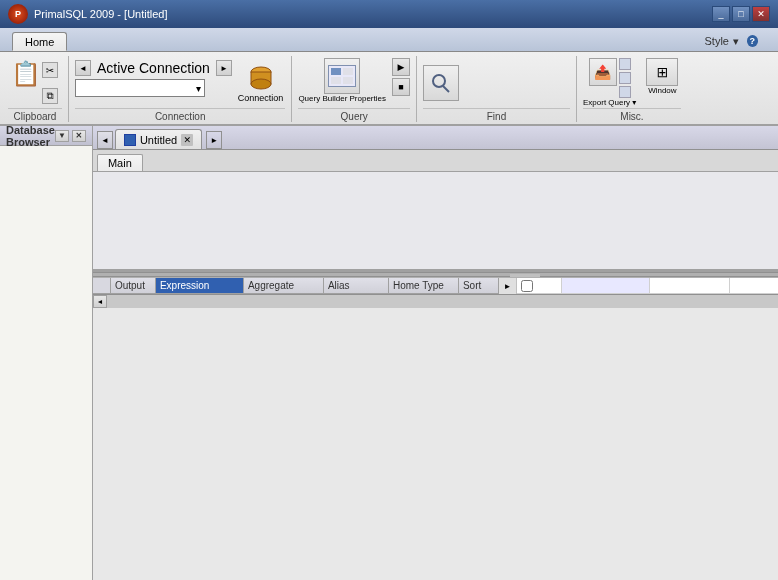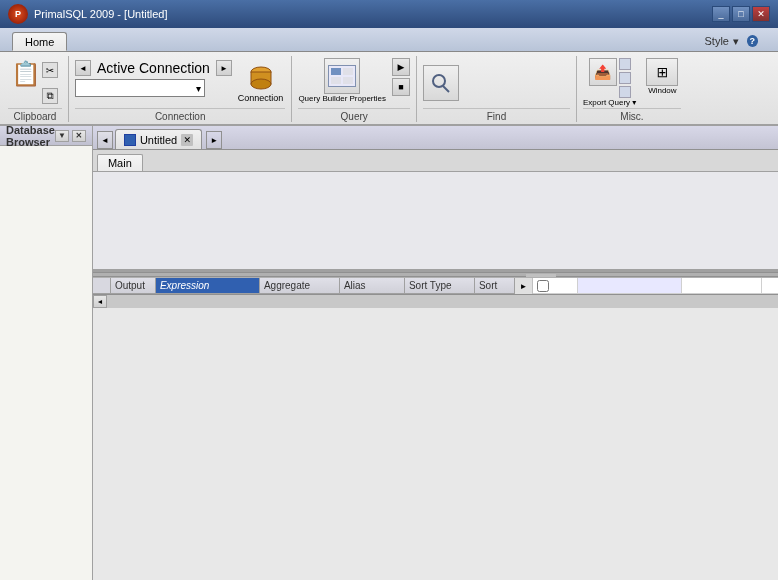--- a/index.html
+++ b/index.html
@@ -296,21 +296,21 @@
       border-top: 1px solid #b0b0b0;
     }
     .grid-col {
       border-right: 1px solid #a0a0a0;
       padding: 2px 4px;
       font-size: 10px;
       color: #333;
       display: flex; align-items: center;
     }
     .grid-col-output { width: 45px; }
-    .grid-col-expression { width: 104px; background: #3060b0; color: white; font-style: italic; }
+    .grid-col-expression { width: 88px; background: #3060b0; color: white; }
     .grid-col-aggregate { width: 80px; }
     .grid-col-alias { width: 65px; }
     .grid-col-sorttype { width: 70px; }
     .grid-col-sort { width: 40px; }
     .grid-cell {
       border-right: 1px solid #d0d0d0;
       padding: 1px 4px;
       font-size: 10px;
       display: flex; align-items: center;
     }
@@ -525,21 +525,21 @@
 
       <div class="grid-container" style="display:flex;flex-direction:row;">
 
         <div style="display:flex;">
           <div style="width:18px;background:#d8d8e0;border-right:1px solid #a0a0a0;border-bottom:1px solid #a0a0a0;"></div>
           <div style="display:flex;flex:1;background:linear-gradient(to bottom,#e0e0e8,#d0d0d8);border-bottom:1px solid #a0a0a0;">
             <div class="grid-col grid-col-output">Output</div>
             <div class="grid-col grid-col-expression">Expression</div>
             <div class="grid-col grid-col-aggregate">Aggregate</div>
             <div class="grid-col grid-col-alias">Alias</div>
-            <div class="grid-col grid-col-sorttype">Sort Type</div>
+            <div class="grid-col grid-col-sorttype">Home Type</div>
             <div class="grid-col grid-col-sort">Sort</div>
           </div>
         </div>
 
         <div style="display:flex;">
           <div class="grid-row-arrow">►</div>
           <div style="display:flex;flex:1;background:white;border-bottom:1px solid #d0d0d0;">
             <div class="grid-cell grid-col-output">
               <input type="checkbox" class="grid-checkbox" style="">
             </div>

